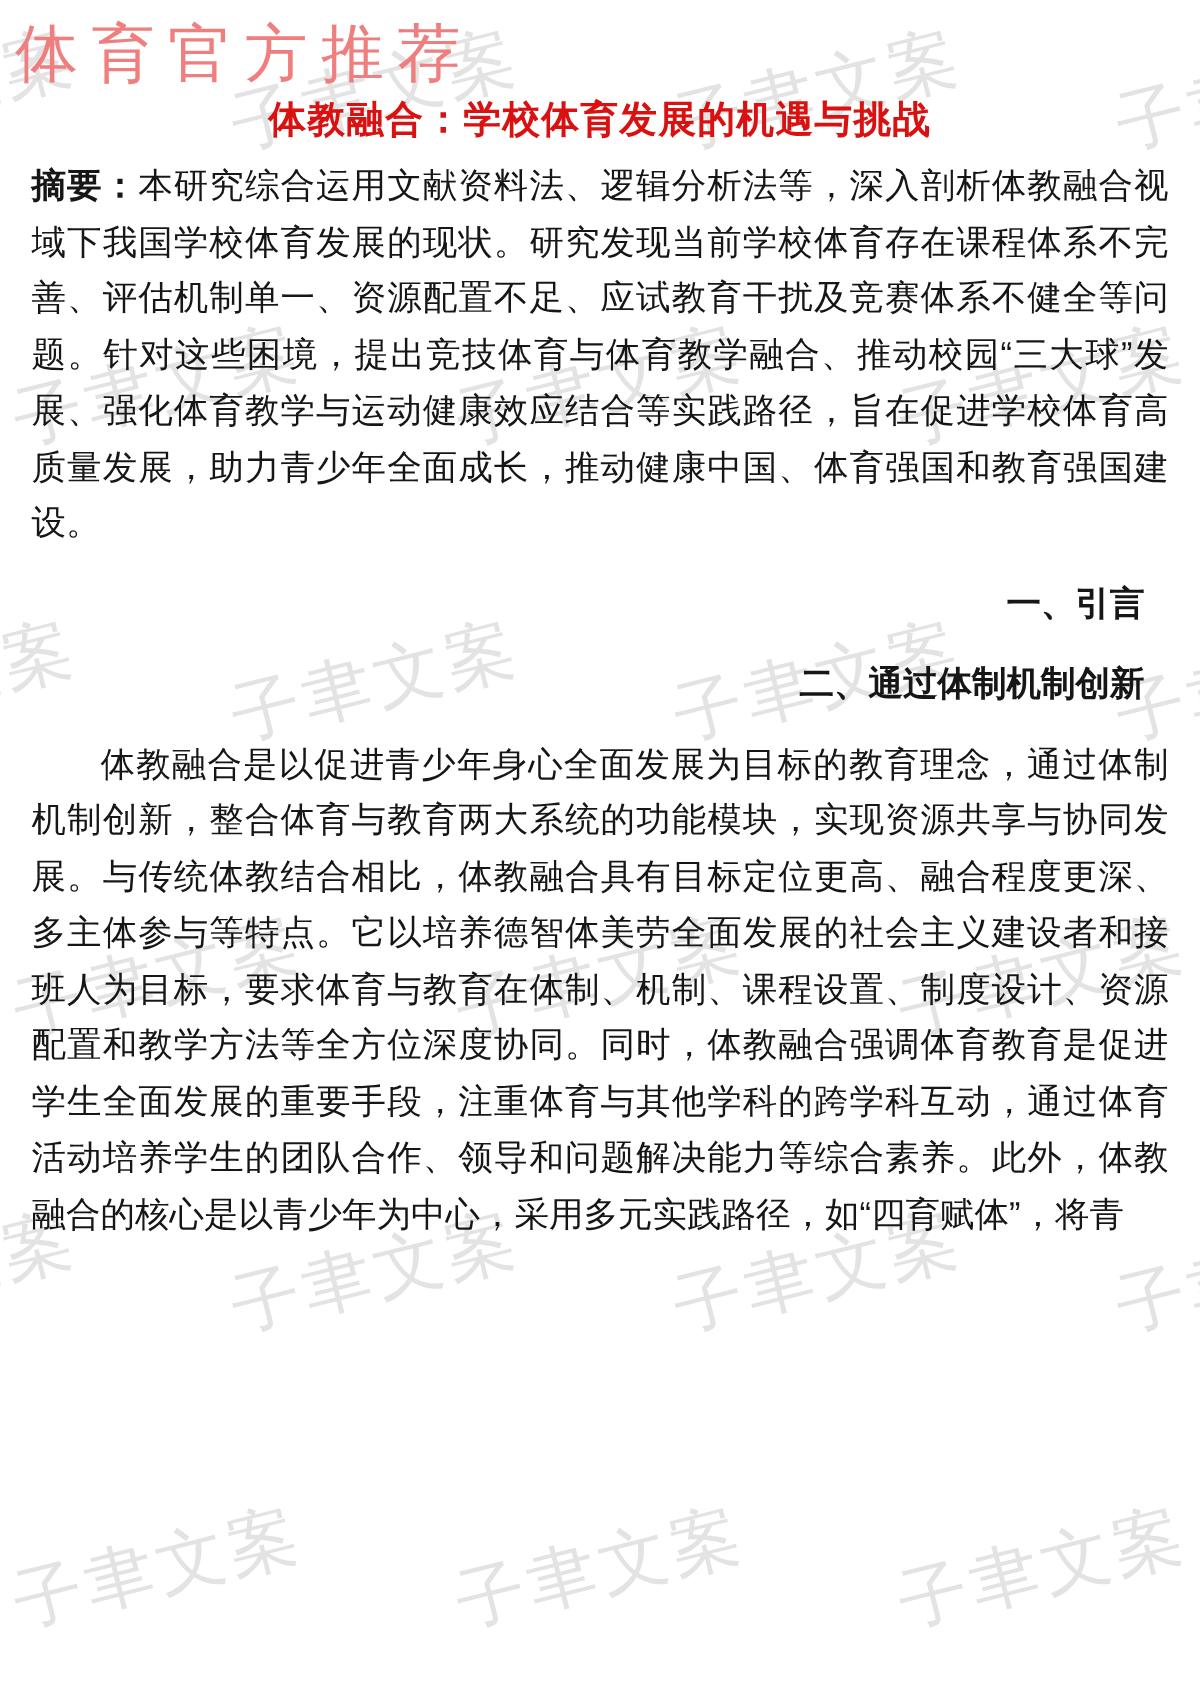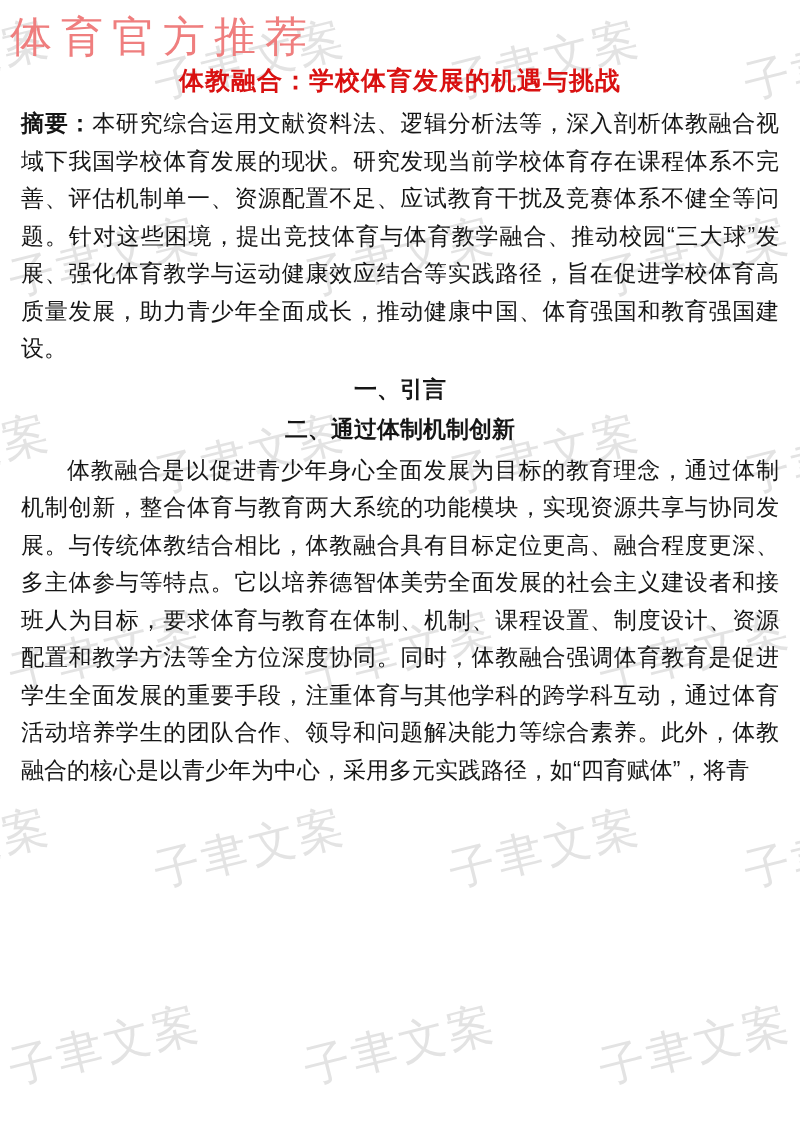--- a/index.html
+++ b/index.html
@@ -64,26 +64,26 @@
     font-size: 23px;
     line-height: 37.5px;
     color: #161616;
     text-align: justify;
     text-justify: inter-ideograph;
   }
   .content p {
     margin: 0;
   }
   .content h2 {
-    margin: 3px;
+    margin: 16px;
     font-size: 23px;
     line-height: 37.5px;
     font-weight: 700;
     color: #161616;
-    text-align: center;
+    text-align: right;
   }
   .lbl {
     font-weight: 700;
   }
   .indent {
     text-indent: 2em;
   }
 </style>
 </head>
 <body>

